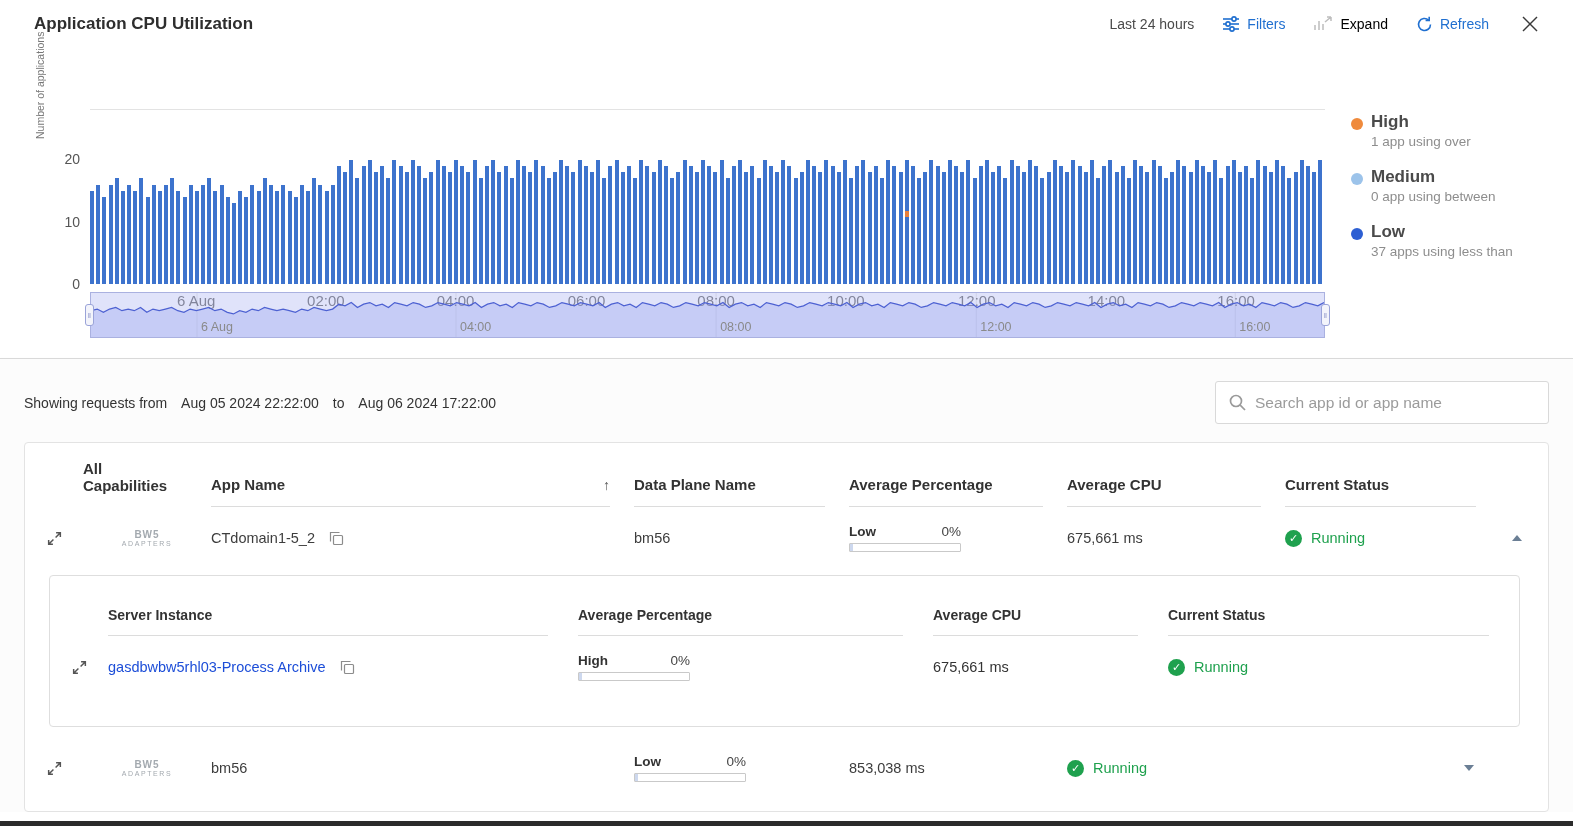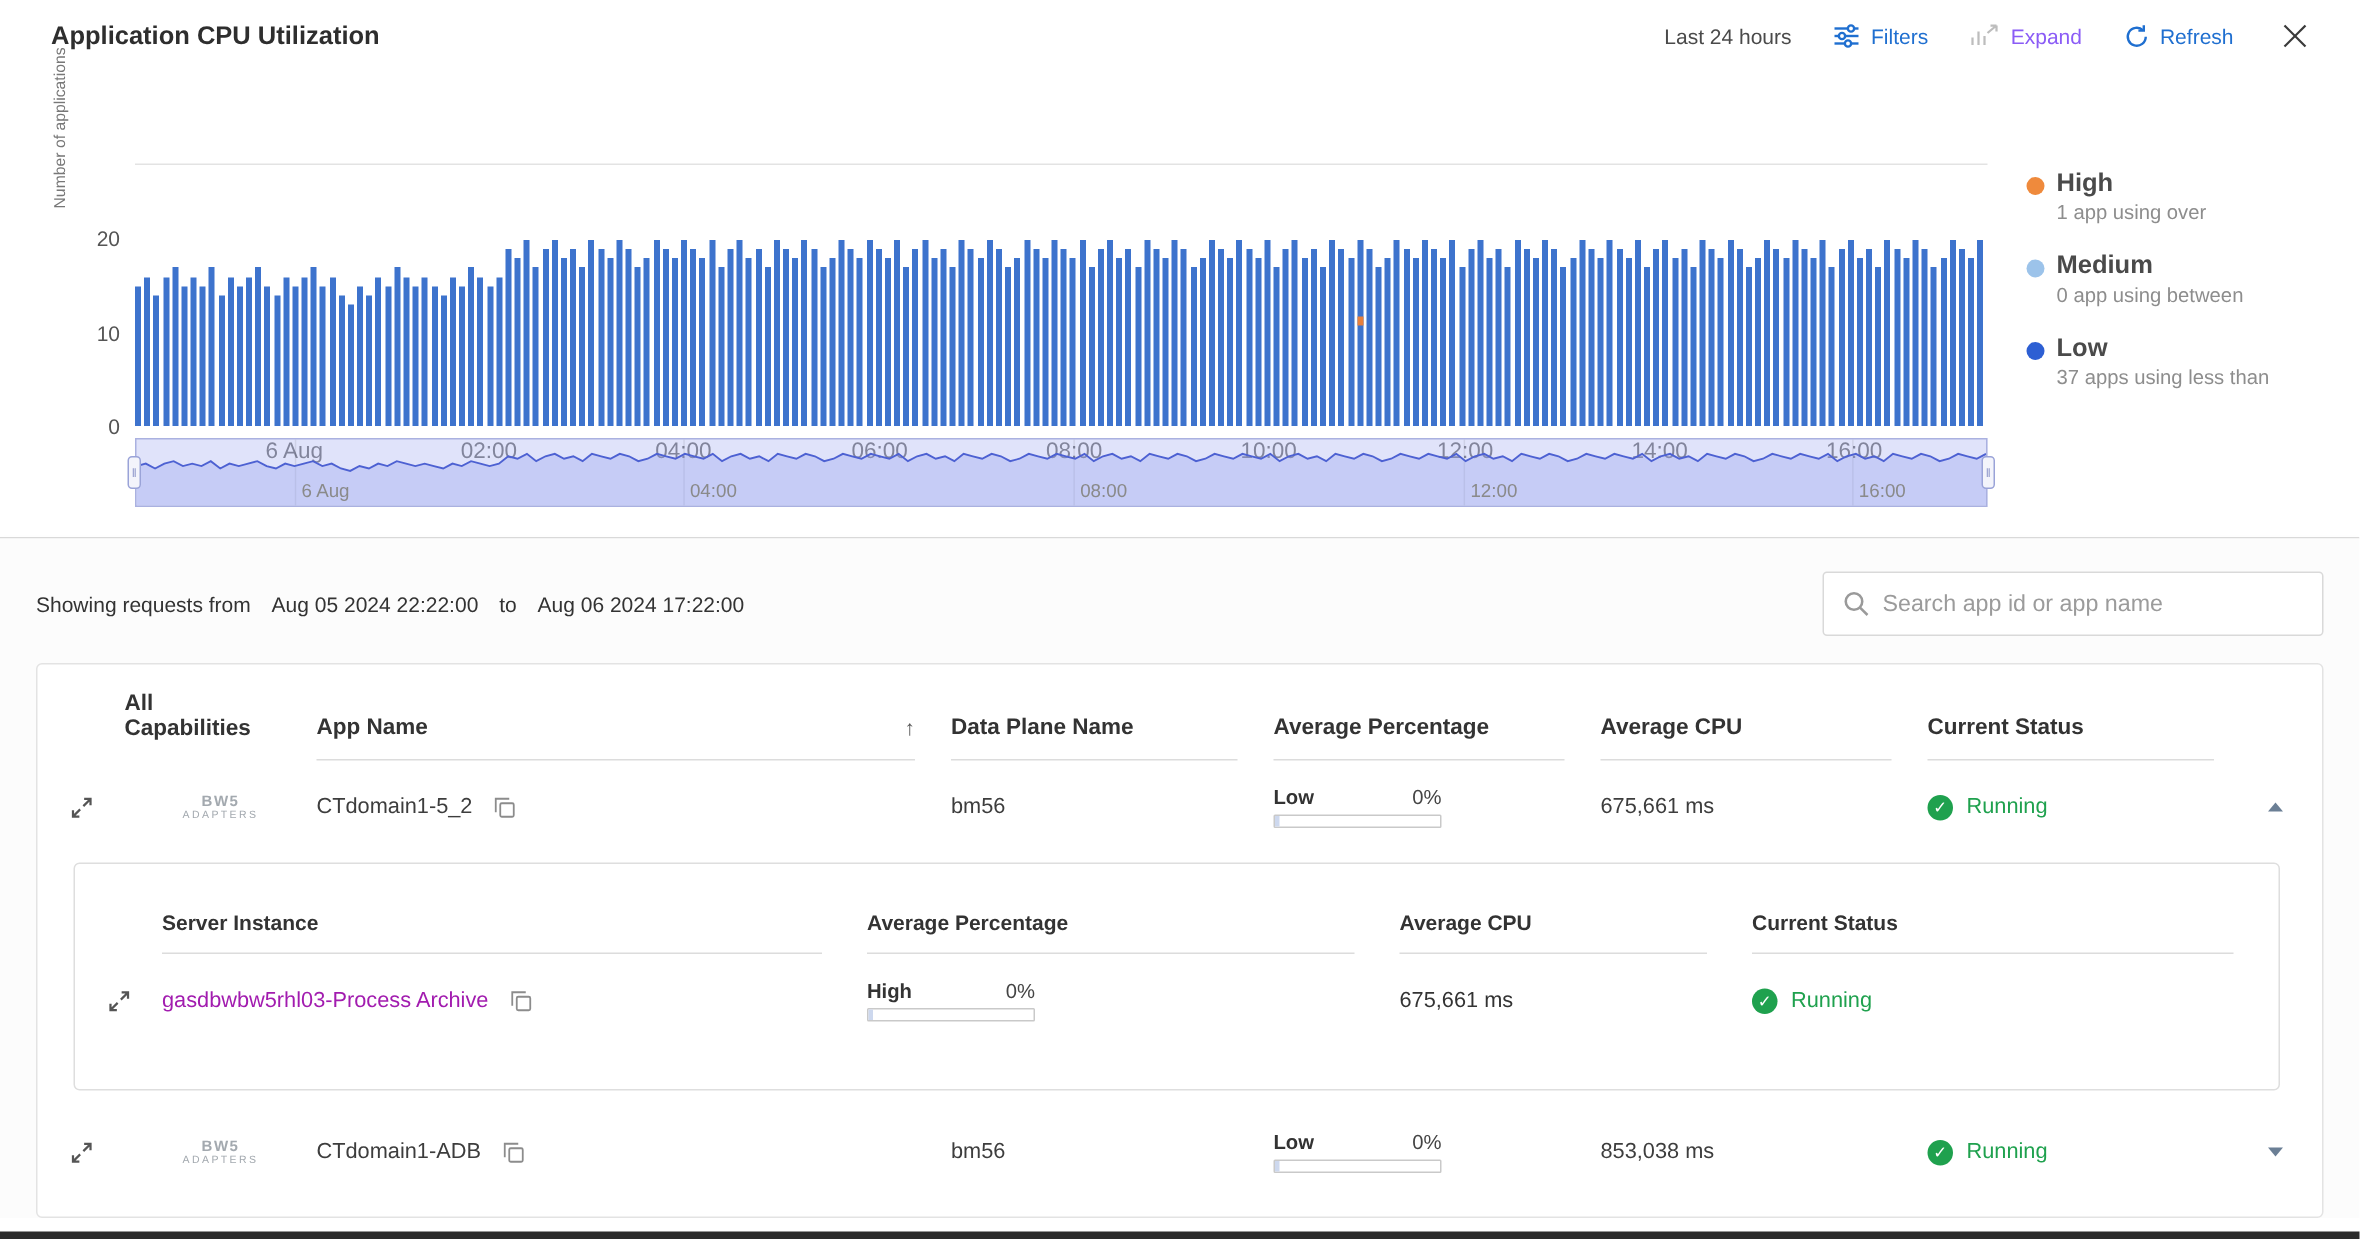--- a/index.html
+++ b/index.html
@@ -7,21 +7,21 @@
     font-family:"Liberation Sans", sans-serif; color:#333; }
 
   
   .top-header { display:flex; align-items:center; justify-content:space-between;
     padding:14px 34px 6px 34px; }
   .page-title { font-size:17px; font-weight:bold; color:#2e2e2e; }
   .header-controls { display:flex; align-items:center; gap:28px; }
   .hc-item { display:flex; align-items:center; gap:7px; font-size:14px; cursor:pointer; }
   .hc-text-plain { color:#4a4a4a; cursor:default; }
   .hc-blue { color:#1f6fd0; }
-  .hc-disabled { color:#8b5cf6; cursor:default; }
+  .hc-disabled { color:#000000; cursor:default; }
   .close-btn { margin-left:4px; }
 
   
   .chart-row { display:flex; margin-top:4px; }
   .y-axis-area { width:90px; position:relative; height:240px; }
   .y-axis-label { position:absolute; left:34px; top:95px; transform:rotate(-90deg);
     transform-origin:left top; font-size:10.5px; color:#777; white-space:nowrap; }
   .y-ticks { position:absolute; right:10px; top:65px; bottom:0; width:30px; }
   .ytick { position:absolute; right:0; font-size:14px; color:#555; transform:translateY(50%); }
   .plot-outer { flex:1; position:relative; height:240px; }
@@ -101,21 +101,21 @@
   .copy-btn { cursor:pointer; display:flex; }
 
   
   .sub-panel { margin:6px 28px 10px 24px; border:1px solid #dedede; border-radius:4px;
     padding:4px 0 28px 0; background:#fff; }
   .strow { display:grid; grid-template-columns:58px 470px 355px 235px 1fr; align-items:center; }
   .sthead { height:56px; align-items:stretch; }
   .sth { display:flex; align-items:flex-end; padding-bottom:12px; margin-right:30px;
     border-bottom:1px solid #dcdcdc; font-size:14px; font-weight:bold; color:#333; }
   .sdata-row { height:62px; font-size:14.5px; }
-  .server-link { color:#a21caf; cursor:pointer; }
+  .server-link { color:#1d4ed8; cursor:pointer; }
 
   .bottom-edge { position:fixed; left:0; right:0; bottom:0; height:5px; background:#2b2b2b; }
 
   svg { display:block; }
 </style>
 </head>
 <body>
 
 <div class="top-header">
   <div class="page-title">Application CPU Utilization</div>
@@ -554,29 +554,20 @@
     <div class="trow data-row">
       <div class="expander-cell">
         <svg width="17" height="17" viewBox="0 0 16 16" fill="none" stroke="#555" stroke-width="1.4">
           <path d="M9.5 2.5 h4 v4 M13.5 2.5 L9 7 M6.5 13.5 h-4 v-4 M2.5 13.5 L7 9"></path>
         </svg>
       </div>
       <div class="cap-logo">
         <div class="cap-line1">BW5</div>
         <div class="cap-line2">ADAPTERS</div>
       </div>
-      <div class="name-cell">
-        <span>CTdomain1-ADB</span>
-        <span class="copy-btn">
-          <svg width="15" height="15" viewBox="0 0 15 15" fill="none" stroke="#8c8c8c" stroke-width="1.2">
-            <rect x="4.5" y="4.5" width="9" height="9" rx="1"></rect>
-            <path d="M10.5 1.5 h-9 v9"></path>
-          </svg>
-        </span>
-      </div>
       <div>bm56</div>
       <div>
         <div class="pct-cell">
           <div class="pct-top">
             <span class="pct-label">Low</span>
             <span class="pct-value">0%</span>
           </div>
           <div class="pct-bar">
               <div class="pct-fill"></div>
             </div>

